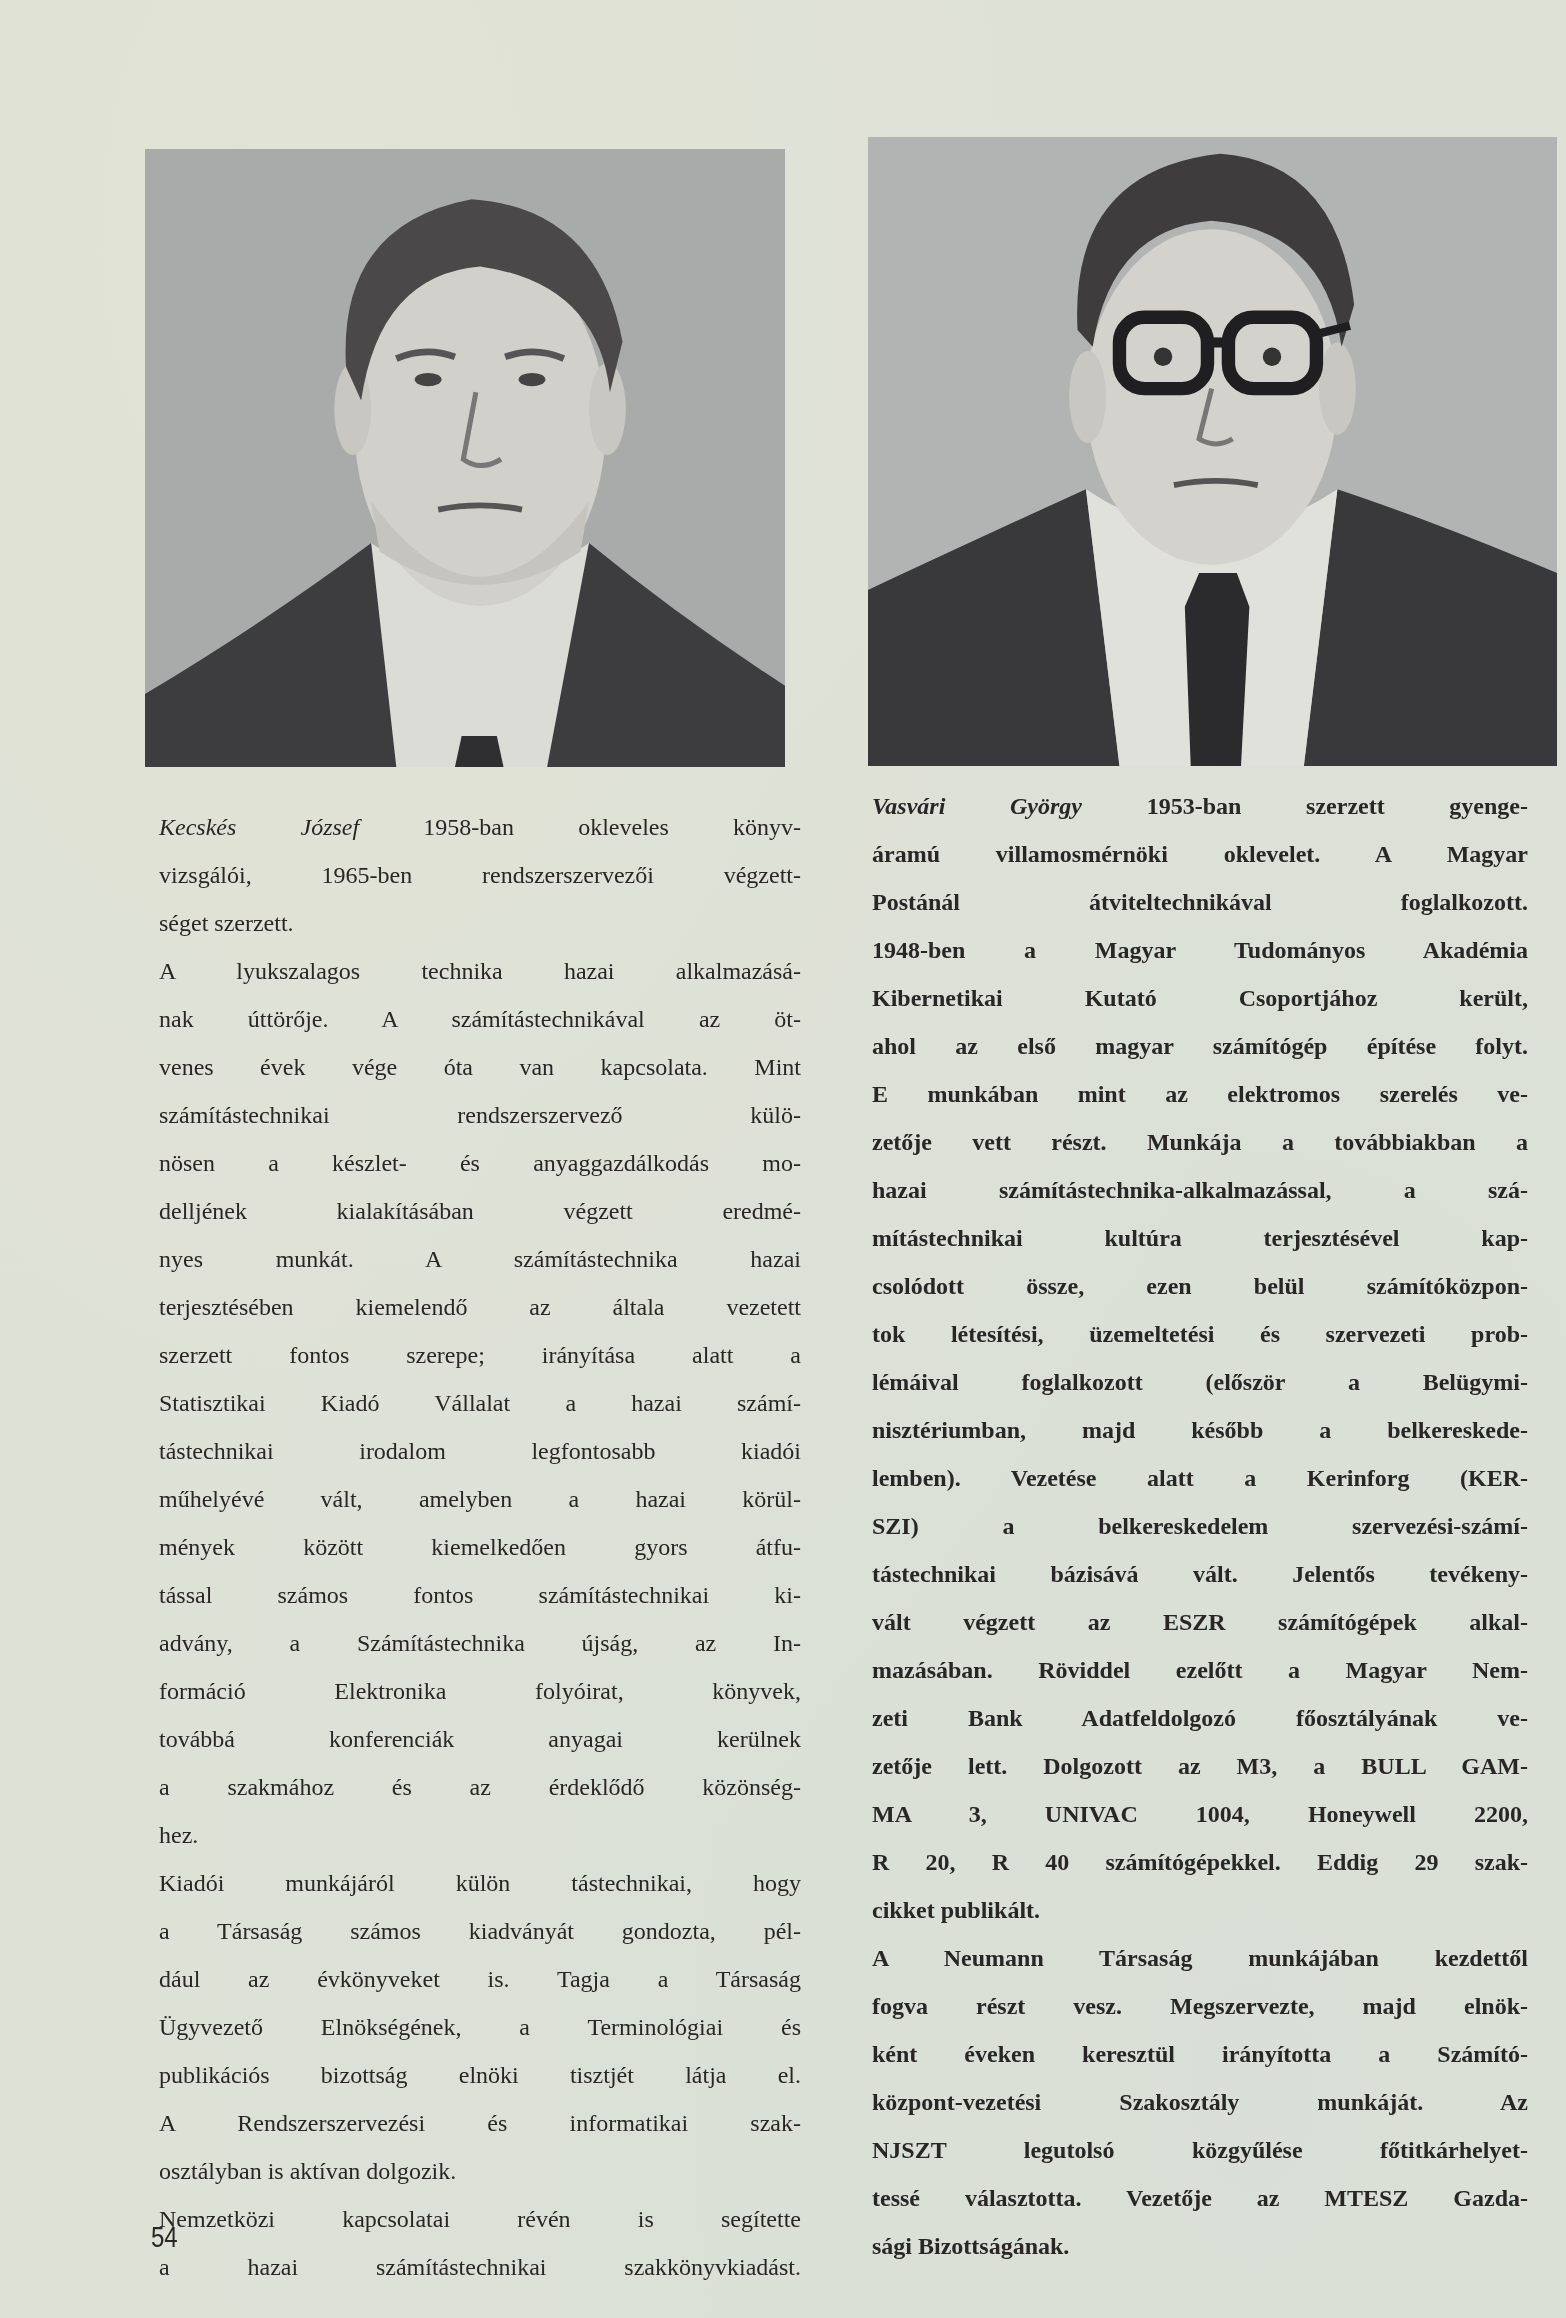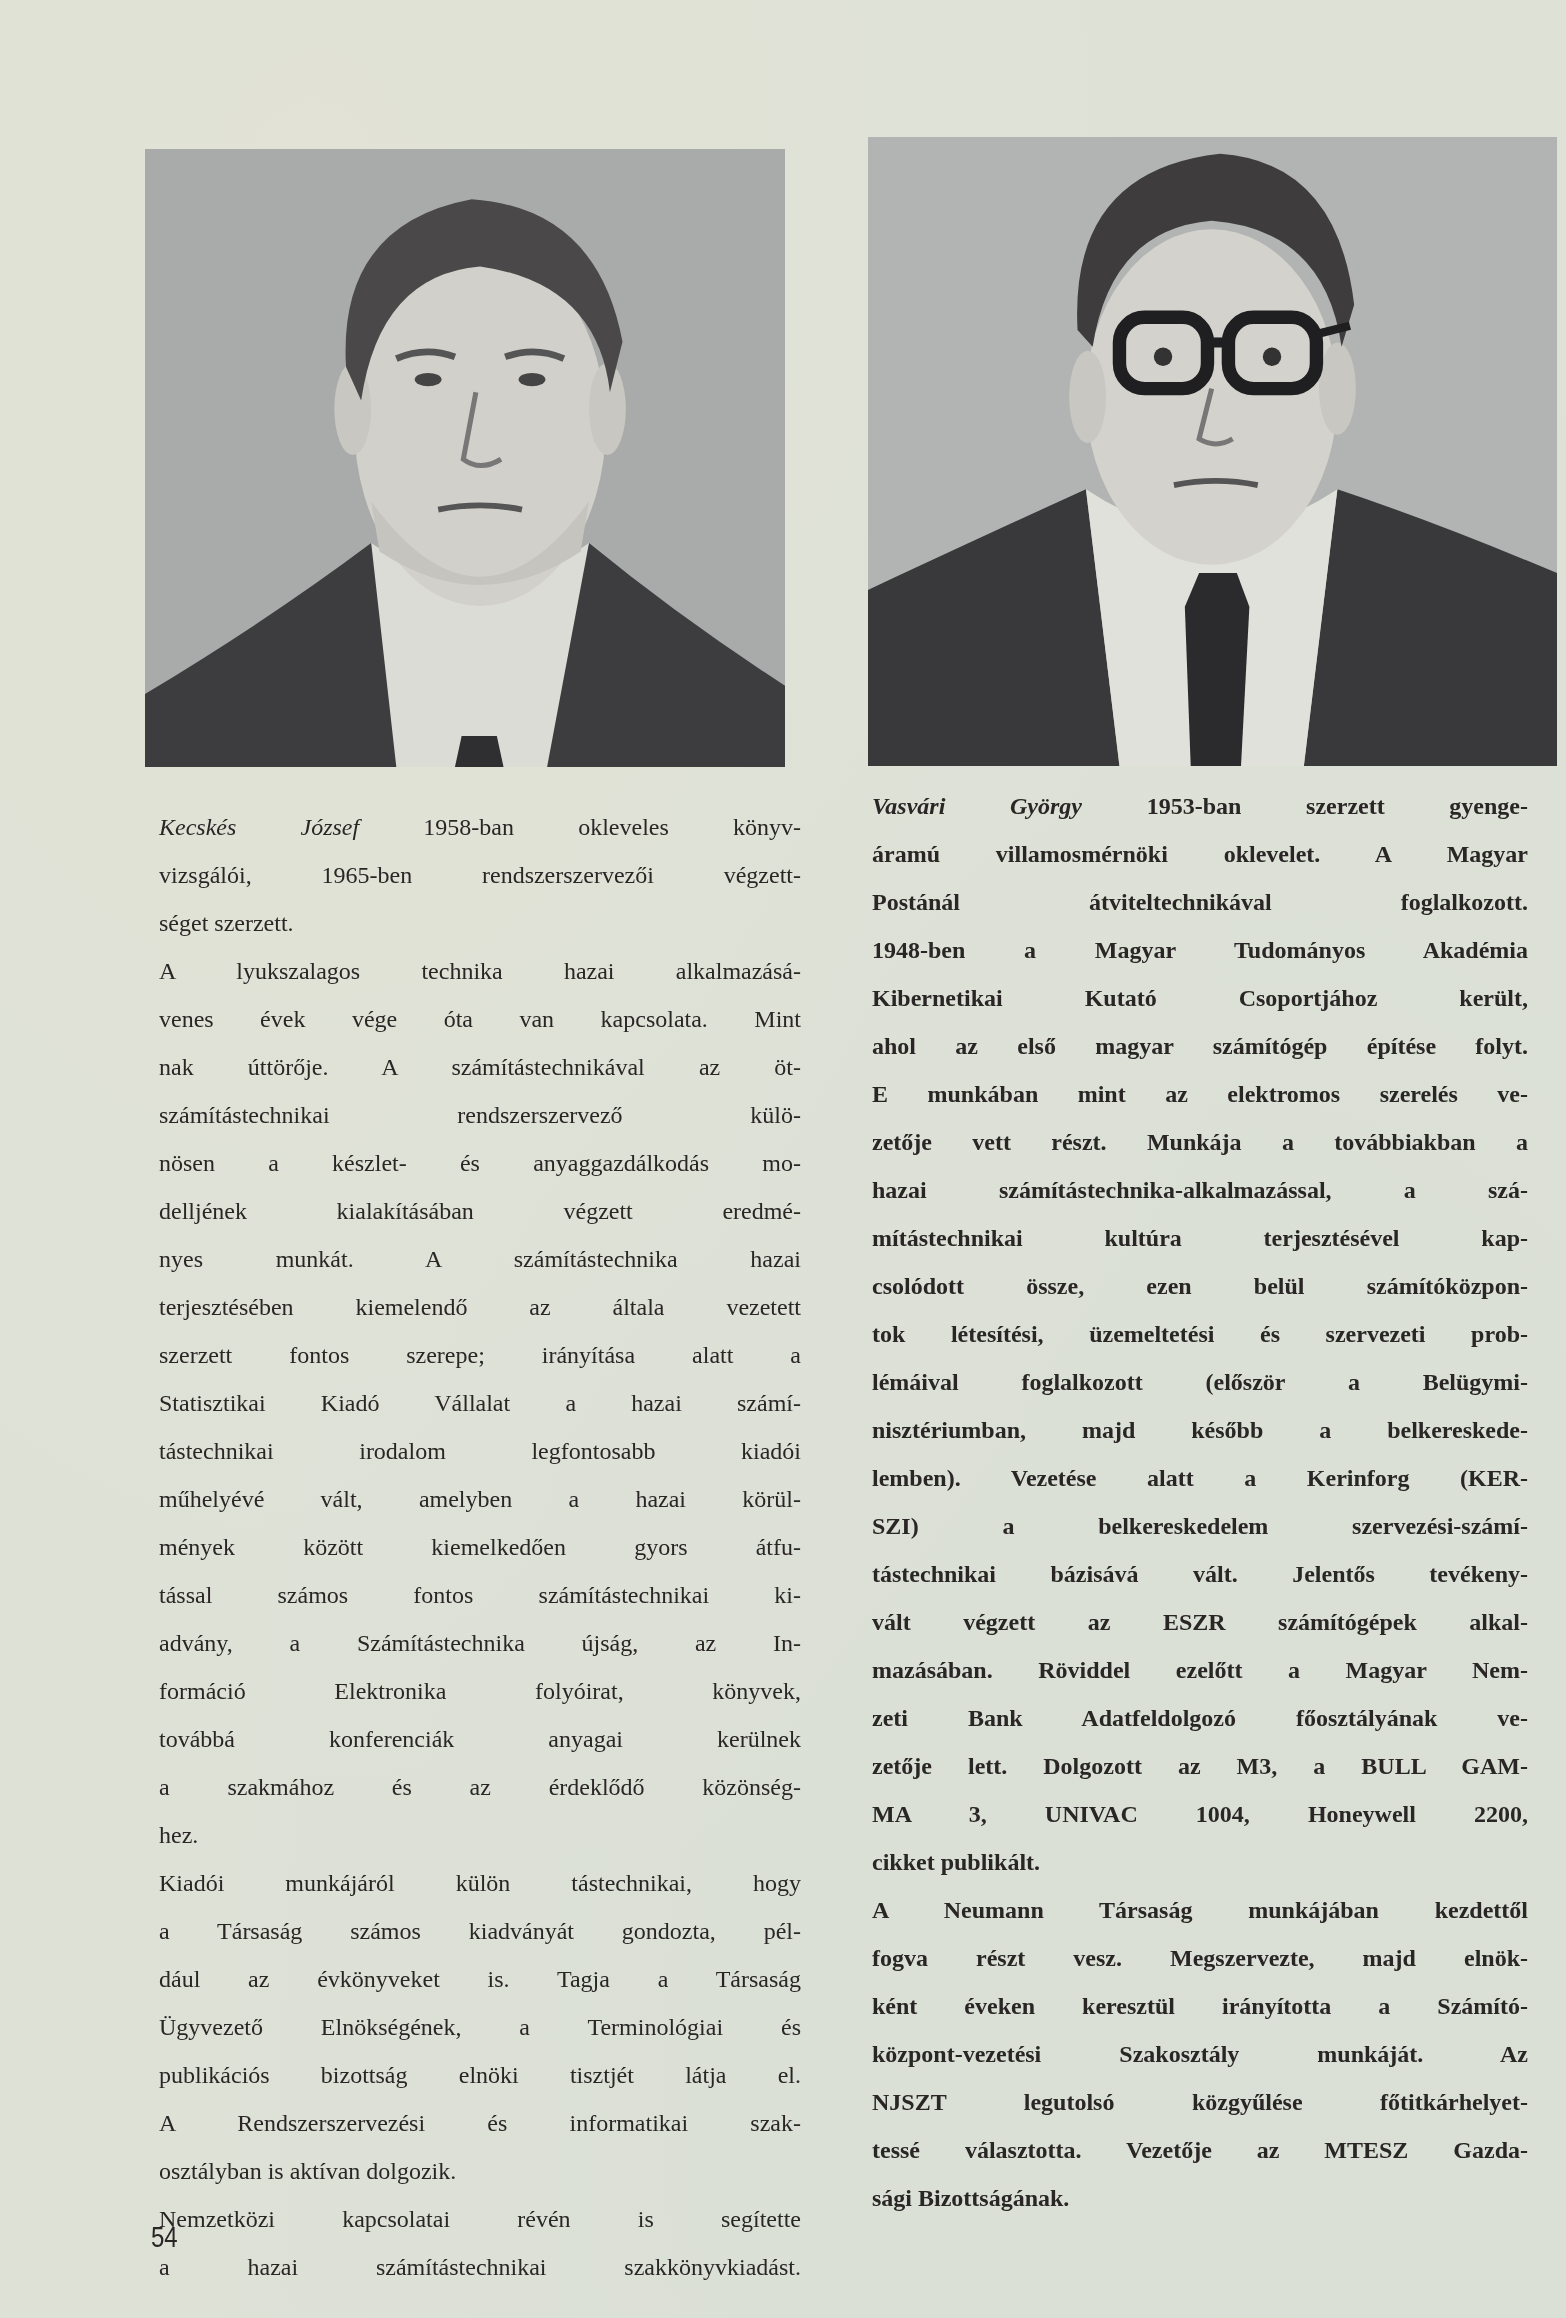--- a/index.html
+++ b/index.html
@@ -112,22 +112,22 @@
     <path d="M410 300 L395 360 Q415 372 435 360" stroke="#777" stroke-width="6" fill="none"></path>
     <path d="M365 415 Q415 405 465 415" stroke="#555" stroke-width="7" fill="none"></path>
   </svg>
 </div>
 
 <div class="column" id="col-left">
     <span class="line"><span class="name">Kecskés József</span><span> 1958-ban okleveles könyv-</span></span>
     <span class="line">vizsgálói, 1965-ben rendszerszervezői végzett-</span>
     <span class="line last">séget szerzett.</span>
     <span class="line">A lyukszalagos technika hazai alkalmazásá-</span>
+    <span class="line">nak úttörője. A számítástechnikával az öt-</span>
     <span class="line">venes évek vége óta van kapcsolata. Mint</span>
-    <span class="line">nak úttörője. A számítástechnikával az öt-</span>
     <span class="line">számítástechnikai rendszerszervező külö-</span>
     <span class="line">nösen a készlet- és anyaggazdálkodás mo-</span>
     <span class="line">delljének kialakításában végzett eredmé-</span>
     <span class="line">nyes munkát. A számítástechnika hazai</span>
     <span class="line">terjesztésében kiemelendő az általa vezetett</span>
     <span class="line">szerzett fontos szerepe; irányítása alatt a</span>
     <span class="line">Statisztikai Kiadó Vállalat a hazai számí-</span>
     <span class="line">tástechnikai irodalom legfontosabb kiadói</span>
     <span class="line">műhelyévé vált, amelyben a hazai körül-</span>
     <span class="line">mények között kiemelkedően gyors átfu-</span>
@@ -164,20 +164,21 @@
     <span class="line">lémáival foglalkozott (először a Belügymi-</span>
     <span class="line">nisztériumban, majd később a belkereskede-</span>
     <span class="line">lemben). Vezetése alatt a Kerinforg (KER-</span>
     <span class="line">SZI) a belkereskedelem szervezési-számí-</span>
     <span class="line">tástechnikai bázisává vált. Jelentős tevékeny-</span>
     <span class="line">vált végzett az ESZR számítógépek alkal-</span>
     <span class="line">mazásában. Röviddel ezelőtt a Magyar Nem-</span>
     <span class="line">zeti Bank Adatfeldolgozó főosztályának ve-</span>
     <span class="line">zetője lett. Dolgozott az M3, a BULL GAM-</span>
     <span class="line">MA 3, UNIVAC 1004, Honeywell 2200,</span>
+    <span class="line">R 20, R 40 számítógépekkel. Eddig 29 szak-</span>
     <span class="line last">cikket publikált.</span>
     <span class="line">A Neumann Társaság munkájában kezdettől</span>
     <span class="line">fogva részt vesz. Megszervezte, majd elnök-</span>
     <span class="line">ként éveken keresztül irányította a Számító-</span>
     <span class="line">központ-vezetési Szakosztály munkáját. Az</span>
     <span class="line">NJSZT legutolsó közgyűlése főtitkárhelyet-</span>
     <span class="line">tessé választotta. Vezetője az MTESZ Gazda-</span>
     <span class="line last">sági Bizottságának.</span>
   </div>
 

